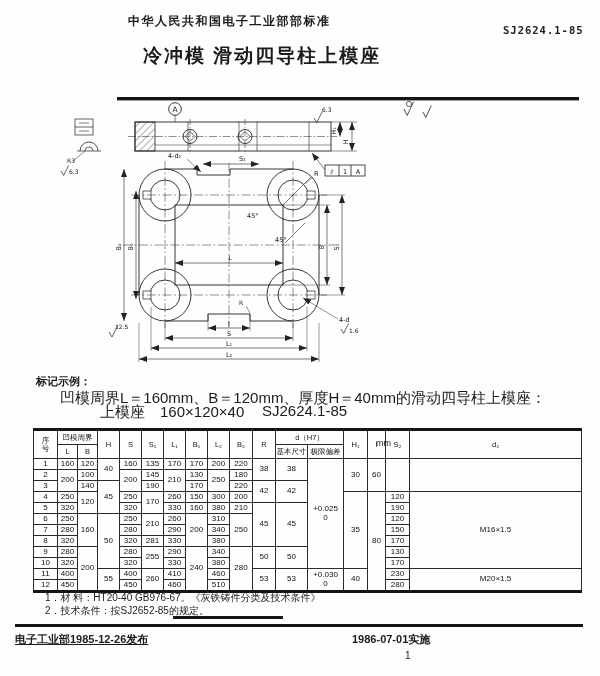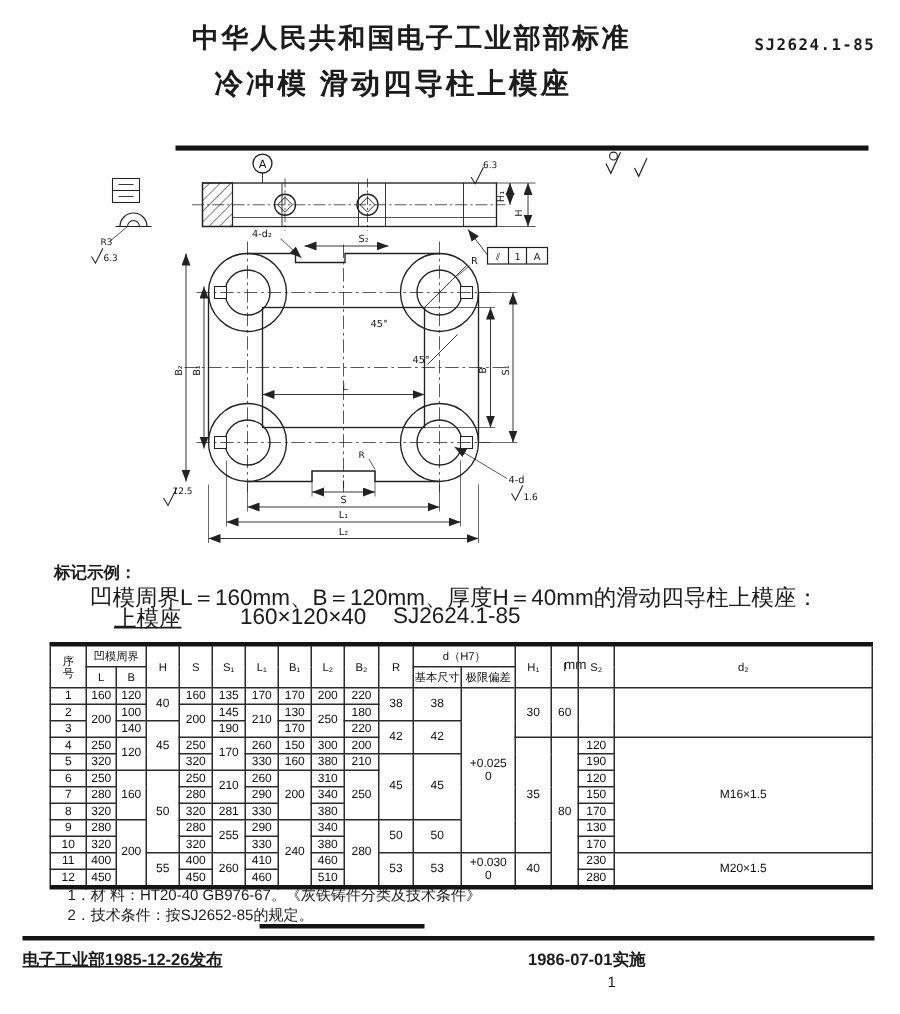--- a/index.html
+++ b/index.html
@@ -3,21 +3,21 @@
 <meta charset="utf-8">
 <style>
   html,body{margin:0;padding:0;}
   body{
     width:600px;height:676px;position:relative;
     background:#fefefe;color:#1c1c1c;
     font-family:"Liberation Sans","DejaVu Sans",sans-serif;
     overflow:hidden;
   }
   .abs{position:absolute;}
-  .hdr{font-size:18px;font-weight:bold;letter-spacing:1.5px;}
+  .hdr{font-size:12px;font-weight:bold;letter-spacing:1.5px;}
   .stdno{font-size:10.5px;font-family:"DejaVu Sans Mono",monospace;font-weight:bold;letter-spacing:1px;}
   .title{font-size:19px;font-weight:bold;letter-spacing:2px;}
   .mark-h{font-size:11px;font-weight:bold;}
   .mark-t{font-size:15px;}
   .unit{font-size:9px;}
   .notes{font-size:10px;line-height:1.45;}
   .footer{font-size:11px;font-weight:bold;}
   .pageno{font-size:10px;}
   .rule{background:#151515;}
   table.spec{border-collapse:collapse;table-layout:fixed;width:548px;
@@ -221,21 +221,21 @@
       <line class="ln" x1="313" y1="224" x2="278" y2="203" stroke-width="0.5" marker-end="url(#ar)"></line>
       <text x="314" y="227" font-size="6.5">4-d</text>
       <path class="ln" d="M316,234 l2.6,4.5 l5,-10" stroke-width="0.7"></path>
       <text x="324" y="238" font-size="6">1.6</text>
     </g>
   </g>
 </svg>
 
 <div class="abs mark-h" style="left:36px;top:374px;">标记示例：</div>
 <div class="abs mark-t" style="left:60px;top:389px;">凹模周界L＝160mm、B＝120mm、厚度H＝40mm的滑动四导柱上模座：</div>
-<div class="abs mark-t" style="left:76px;top:403px;text-decoration:underline;">上模座</div>
+<div class="abs mark-t" style="left:100px;top:403px;">上模座</div>
 <div class="abs mark-t" style="left:160px;top:403px;">160×120×40</div>
 <div class="abs mark-t" style="left:262px;top:402px;">SJ2624.1-85</div>
 <div class="abs unit" style="left:376px;top:438px;font-weight:normal;">mm</div>
 
 <table class="spec abs" style="left:33px;top:428px;">
   <colgroup>
     <col style="width:24px">
       <col style="width:20px">
       <col style="width:20px">
     <col style="width:22px">

